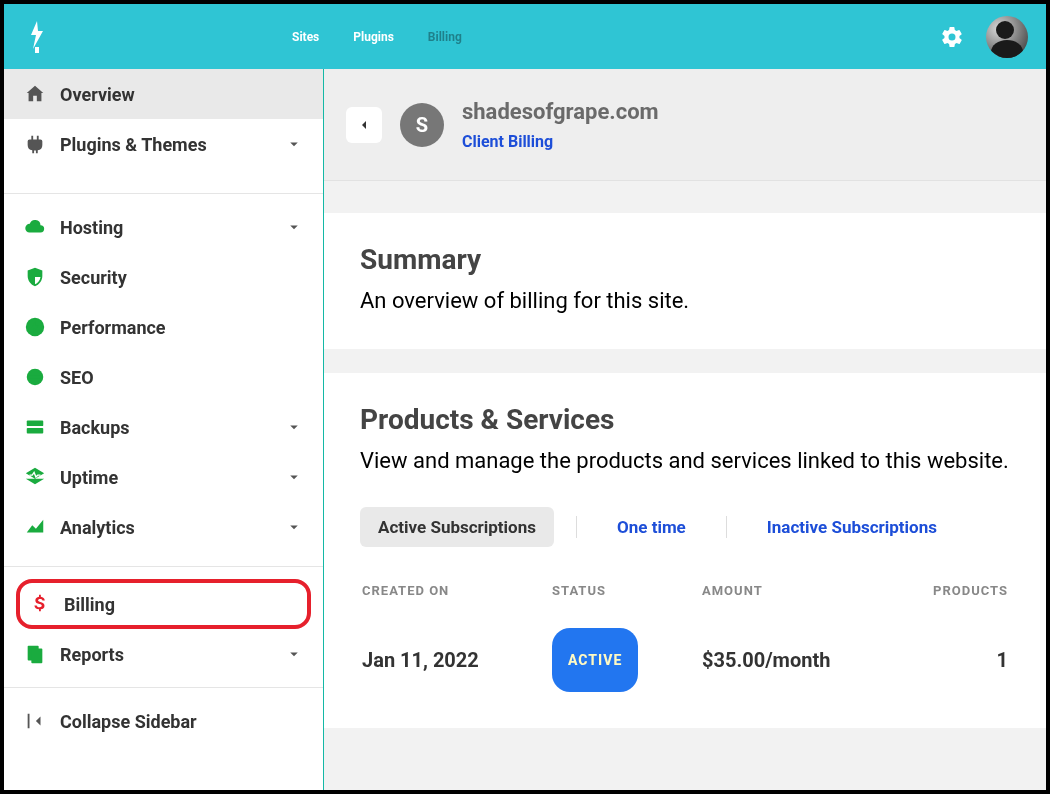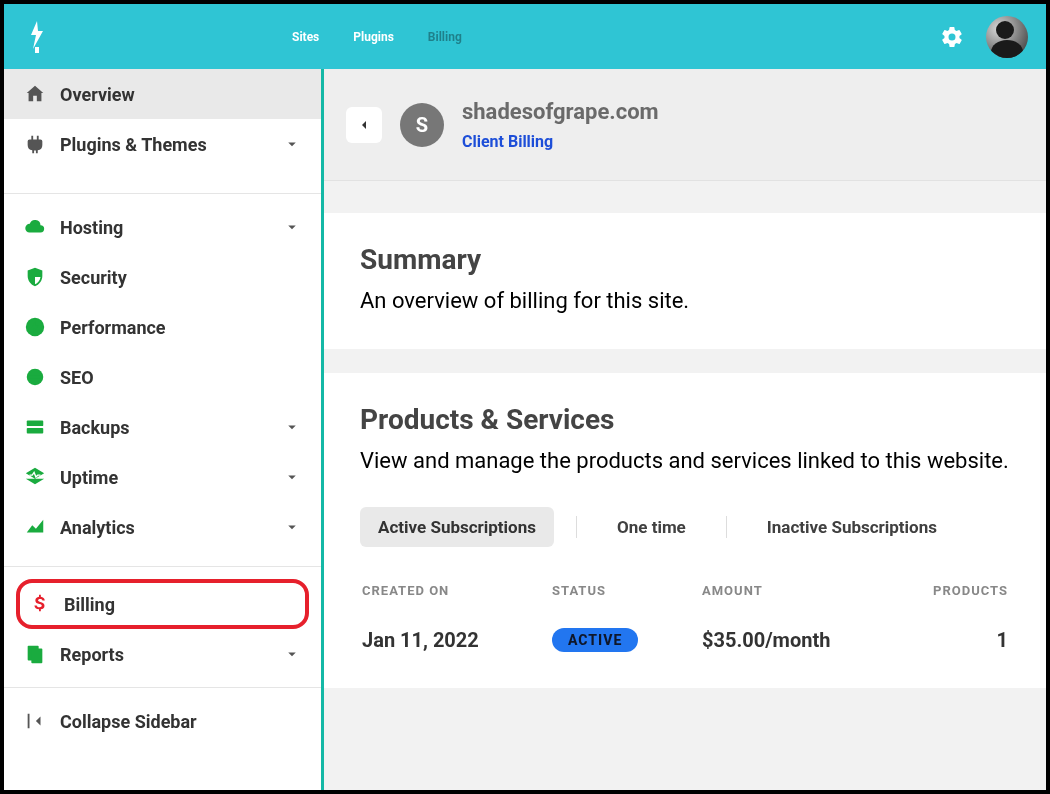--- a/index.html
+++ b/index.html
@@ -15,21 +15,21 @@
     .header-right { margin-left: auto; display: flex; align-items: center; gap: 22px; }
     .gear-icon { width: 24px; height: 24px; cursor: pointer; }
     .avatar { width: 42px; height: 42px; border-radius: 50%; background: radial-gradient(circle at 30% 30%, #d8d8d8, #2a2a2a); cursor: pointer; position: relative; overflow: hidden; }
     .avatar::before { content: ''; position: absolute; width: 18px; height: 18px; background: #1a1a1a; border-radius: 50%; top: 5px; left: 10px; }
     .avatar::after { content: ''; position: absolute; width: 32px; height: 24px; background: #1a1a1a; border-radius: 50% 50% 0 0; bottom: -6px; left: 5px; }
 
     
     .body-wrap { display: flex; height: calc(100% - 65px); }
 
     
-    .sidebar { width: 320px; background: #fff; border-right: 3px solid #14b8a6; display: flex; flex-direction: column; }
+    .sidebar { width: 320px; background: #fff; border-right: 1px solid #14b8a6; display: flex; flex-direction: column; }
     .side-item { display: flex; align-items: center; padding: 14px 20px; cursor: pointer; font-size: 18px; font-weight: 700; color: #333; gap: 14px; position: relative; }
     .side-item.active { background: #e9e9e9; }
     .side-item .icon { width: 22px; height: 22px; display: flex; align-items: center; justify-content: center; flex-shrink: 0; }
     .side-item .chevron { margin-left: auto; width: 18px; height: 18px; }
     .side-divider { height: 1px; background: #e5e5e5; margin: 8px 0; }
     .side-group-gap { height: 16px; }
     .side-highlight { border: 4px solid #e6202c; border-radius: 16px; margin: 4px 12px 0 12px; padding: 10px 8px 10px 8px; }
     .side-highlight .icon { color: #e6202c; }
 
     
@@ -40,34 +40,34 @@
     .crumb-text { display: flex; flex-direction: column; gap: 8px; }
     .crumb-title { font-size: 22px; font-weight: 700; color: #6a6a6a; }
     .crumb-sub { font-size: 16px; font-weight: 700; color: #1d4ed8; }
 
     .section { background: #fff; margin: 24px 0 0 0; padding: 30px 36px 36px 36px; }
     .section.first { margin-top: 32px; }
     .sec-title { font-size: 28px; font-weight: 700; color: #444; margin-bottom: 12px; }
     .sec-sub { font-size: 22px; color: #000000; }
 
     .filter-tabs { display: flex; align-items: center; gap: 22px; margin-top: 34px; }
-    .filter-tab { font-size: 17px; font-weight: 700; color: #404040; padding: 10px 18px; border-radius: 6px; cursor: pointer; }
+    .filter-tab { font-size: 17px; font-weight: 700; color: #1d4ed8; padding: 10px 18px; border-radius: 6px; cursor: pointer; }
     .filter-tab.active { background: #e9e9e9; color: #333; }
     .filter-sep { width: 1px; height: 22px; background: #ddd; }
 
     .tbl-head { display: flex; margin-top: 36px; padding: 0 2px; }
     .tbl-head div { font-size: 13px; font-weight: 700; letter-spacing: 1px; color: #888; text-transform: uppercase; }
     .col-created { flex: 0 0 190px; }
     .col-status { flex: 0 0 150px; }
     .col-amount { flex: 0 0 200px; }
     .col-products { flex: 1; text-align: right; }
 
     .tbl-row { display: flex; align-items: center; margin-top: 30px; padding: 0 2px; }
     .tbl-row .cell { font-size: 20px; font-weight: 700; color: #333; }
-    .status-pill { background: #2276f0; color: #0f172a; font-size: 14px; font-weight: 800; letter-spacing: 1px; padding: 4px 16px; border-radius: 18px; display: inline-block; }
+    .status-pill { background: #2276f0; color: #fef9c3; font-size: 14px; font-weight: 800; letter-spacing: 1px; padding: 24px 16px; border-radius: 18px; display: inline-block; }
 
     
     .green svg, .green path, .green rect, .green circle { fill: #1aab3f; }
     .gray svg path { fill: #555; }
   </style>
 </head>
 <body>
 
 <div class="header">
   <div class="logo">

